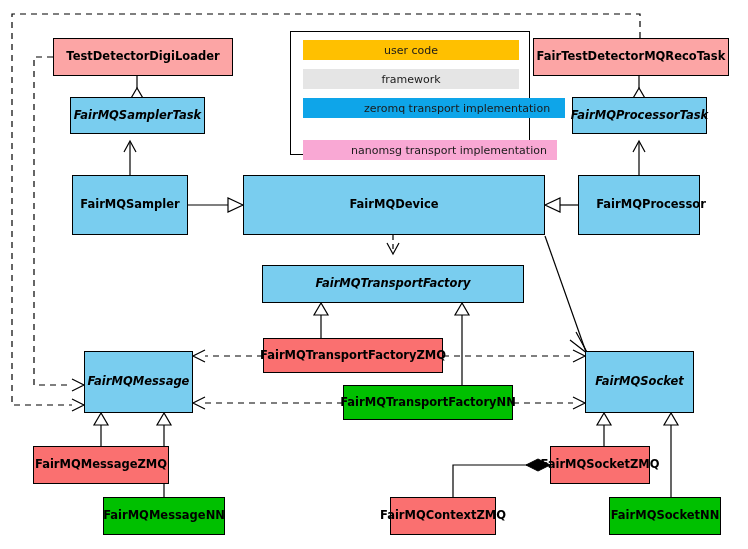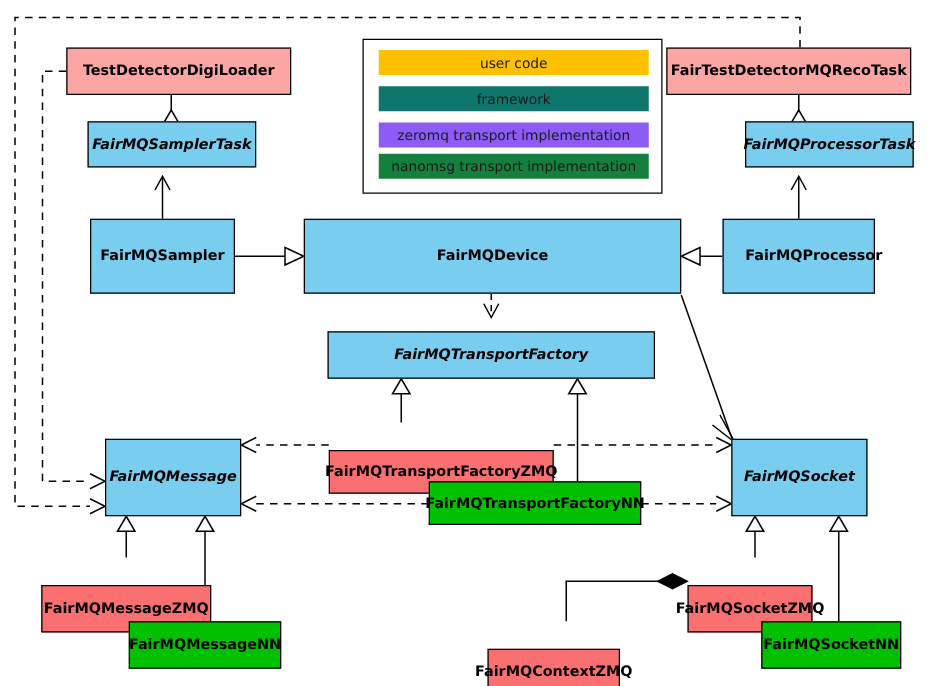--- a/index.html
+++ b/index.html
@@ -18,21 +18,21 @@
     display:flex;align-items:center;justify-content:center;
     text-align:center;
     font-size:11.5px;
     line-height:1.15;
     color:#000000;
     z-index:3;
   }
   .user  {background:#fca5a5;font-weight:bold;}
   .fw    {background:#79CDEF;font-weight:bold;}
   .fw-abs{background:#79CDEF;font-weight:bold;font-style:italic;}
-  .zmq   {background:#FA7070;font-weight:bold;margin-top:22px;}
+  .zmq   {background:#FA7070;font-weight:bold;}
   .nn    {background:#00C000;font-weight:bold;}
 
   #legend{
     position:absolute;
     left:264px;top:31px;width:240px;height:124px;
     background:#ffffff;border:1px solid #000000;
     z-index:4;
     box-sizing:border-box;
     margin-left:26px;
   }
@@ -113,48 +113,48 @@
 
       <path d="M 453,497 L 453,465 L 536,465"></path>
       <polygon points="550,465 538,459 526,465 538,471" fill="#000000" stroke="#000000" stroke-width="1"></polygon>
     </g>
   </svg>
 
   <div id="legend">
     <div class="legend-row" style="top: 8px; background: rgb(255, 192, 0);">
       <span>user code</span>
     </div>
-    <div class="legend-row" style="top: 37px; background: #0f766e;">
+    <div class="legend-row" style="top: 37px; background: #e5e5e5;">
       <span>framework</span>
     </div>
-    <div class="legend-row" style="top: 66px; background: #8b5cf6;">
+    <div class="legend-row" style="top: 66px; background: #0ea5e9; padding-left: 46px;">
       <span>zeromq transport implementation</span>
     </div>
-    <div class="legend-row" style="top: 91px; background: #15803d;">
+    <div class="legend-row" style="top: 108px; background: #f9a8d4; padding-left: 38px;">
       <span>nanomsg transport implementation</span>
     </div>
   </div>
 
   <div id="node-host">
       <div class="node user" style="left: 53px; top: 38px; width: 180px; height: 38px;">
         <span>TestDetectorDigiLoader</span>
       </div>
       <div class="node fw-abs" style="left: 70px; top: 97px; width: 135px; height: 37px;">
         <span>FairMQSamplerTask</span>
       </div>
       <div class="node fw" style="left: 72px; top: 175px; width: 116px; height: 60px;">
         <span>FairMQSampler</span>
       </div>
       <div class="node fw" style="left: 243px; top: 175px; width: 302px; height: 60px;">
         <span>FairMQDevice</span>
       </div>
       <div class="node fw" style="left: 578px; top: 175px; width: 122px; height: 60px; padding-left: 24px;">
         <span>FairMQProcessor</span>
       </div>
-      <div class="node fw-abs" style="left: 596px; top: 97px; width: 135px; height: 37px;">
+      <div class="node fw-abs" style="left: 572px; top: 97px; width: 135px; height: 37px;">
         <span>FairMQProcessorTask</span>
       </div>
       <div class="node user" style="left: 533px; top: 38px; width: 196px; height: 38px;">
         <span>FairTestDetectorMQRecoTask</span>
       </div>
       <div class="node fw-abs" style="left: 262px; top: 265px; width: 262px; height: 38px;">
         <span>FairMQTransportFactory</span>
       </div>
       <div class="node zmq" style="left: 263px; top: 338px; width: 180px; height: 35px;">
         <span>FairMQTransportFactoryZMQ</span>

